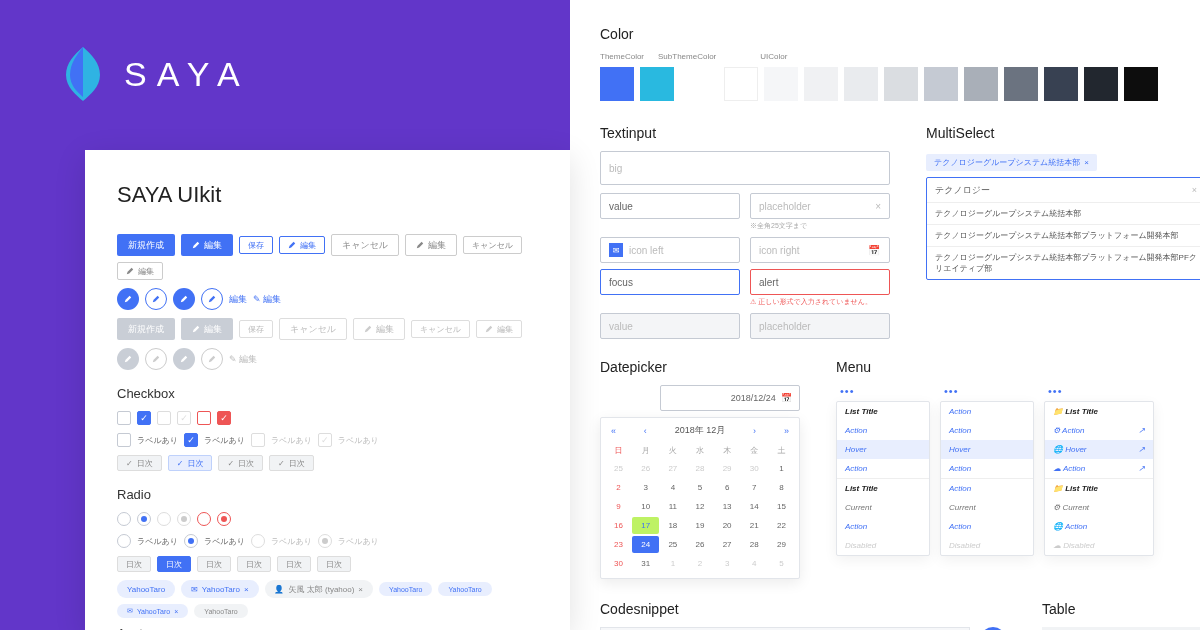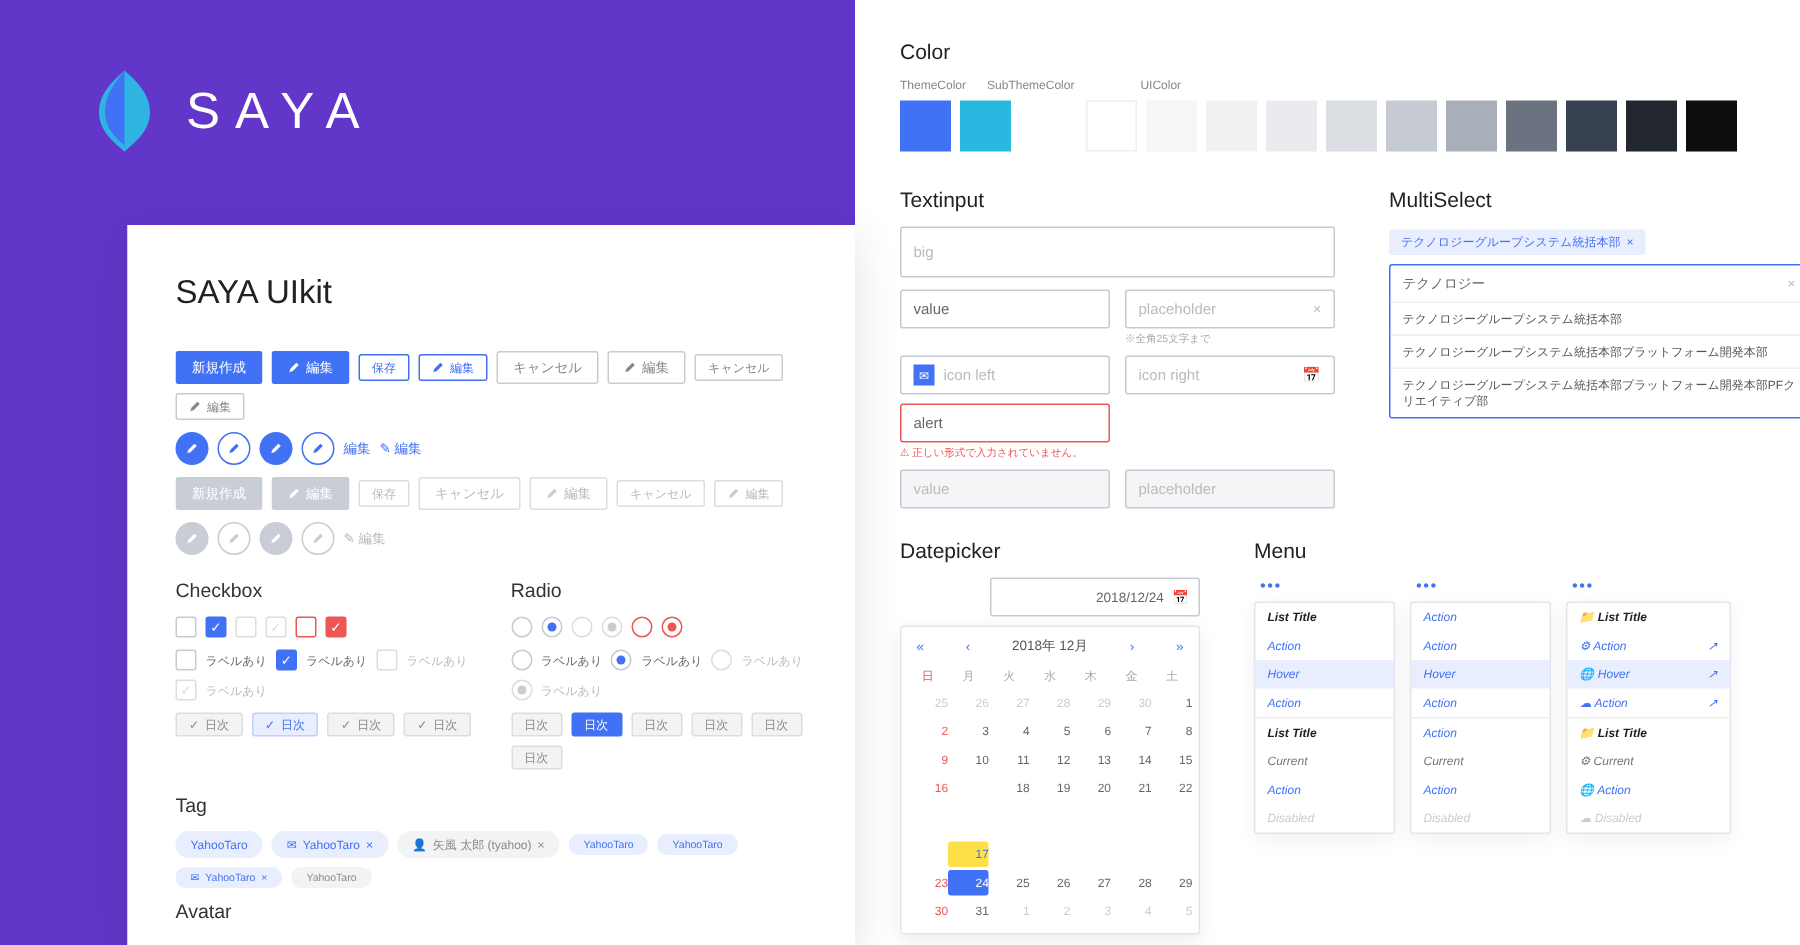--- a/index.html
+++ b/index.html
@@ -22,21 +22,21 @@
   .btn.d{background:#C9CED6;color:#fff;}
   .btn.dg{background:#fff;color:#bbb;border-color:#ddd;}
   .icn{width:8px;height:8px;display:inline-block;}
   .circ{width:22px;height:22px;border-radius:50%;display:inline-flex;align-items:center;justify-content:center;}
   .circ.p{background:#4171F5;color:#fff;}
   .circ.o{border:1px solid #4171F5;color:#4171F5;}
   .circ.d{background:#C9CED6;color:#fff;}
   .circ.do{border:1px solid #ccc;color:#ccc;}
   .lnk{font-size:9px;color:#4171F5;}
   .lnkd{font-size:9px;color:#bbb;}
-  .two{display:flex;gap:26px;}
+  .two{display:flex;flex-direction:column;}
   .col{flex:1;}
   .chk{width:14px;height:14px;border:1px solid #C5CAD3;border-radius:2px;display:inline-flex;align-items:center;justify-content:center;font-size:9px;}
   .chk.on{background:#4171F5;border-color:#4171F5;color:#fff;}
   .chk.err{border-color:#E55;color:#E55;}
   .chk.erro{background:#E55;border-color:#E55;color:#fff;}
   .chk.d{border-color:#ddd;color:#ddd;}
   .lbl{font-size:8px;color:#666;}
   .lbl.d{color:#bbb;}
   .rad{width:14px;height:14px;border:1px solid #C5CAD3;border-radius:50%;display:inline-flex;align-items:center;justify-content:center;}
   .rad.on::after{content:"";width:6px;height:6px;border-radius:50%;background:#4171F5;}
@@ -68,25 +68,25 @@
   .ms-tag{background:#E8EEFE;color:#4171F5;font-size:8px;padding:3px 8px;border-radius:2px;display:inline-flex;gap:4px;align-items:center;}
   .ms-box{border:1px solid #4171F5;border-radius:2px;width:280px;margin-top:6px;}
   .ms-inp{height:24px;padding:0 8px;font-size:9px;color:#666;display:flex;align-items:center;justify-content:space-between;}
   .ms-opt{font-size:8px;padding:5px 8px;color:#555;border-top:1px solid #eee;}
   .dp-inp{width:140px;height:26px;border:1px solid #C5CAD3;border-radius:2px;display:flex;align-items:center;justify-content:flex-end;padding:0 6px;font-size:9px;color:#666;gap:6px;margin-left:auto;}
   .cal{width:200px;border:1px solid #E2E5EA;border-radius:2px;margin-top:6px;padding:6px 4px;box-shadow:0 4px 14px rgba(0,0,0,.08);background:#fff;}
   .cal-h{display:flex;align-items:center;justify-content:space-between;padding:0 6px 6px;font-size:9px;color:#555;}
   .cal-nav{color:#4171F5;font-size:9px;}
   .cal-grid{display:grid;grid-template-columns:repeat(7,1fr);text-align:center;font-size:8px;color:#888;gap:2px 0;}
   .cal-grid .dow{color:#aaa;padding:2px 0;}
-  .cal-grid .d{padding:4px 0;color:#666;text-align:right;}
+  .cal-grid .d{padding:4px 0;color:#666;}
   .cal-grid .sun{color:#E55;}
   .cal-grid .off{color:#ccc;}
   .cal-grid .sel{background:#4171F5;color:#fff;border-radius:2px;}
-  .cal-grid .hov{background:#fde047;color:#4171F5;border-radius:2px;margin-top:44px;}
+  .cal-grid .hov{background:#bef264;color:#4171F5;border-radius:2px;}
   .menus{display:flex;gap:10px;}
   .menu{width:94px;border:1px solid #E2E5EA;border-radius:2px;box-shadow:0 4px 14px rgba(0,0,0,.06);background:#fff;font-style:italic;}
   .m-dots{font-size:11px;color:#4171F5;padding:0 0 4px 4px;letter-spacing:1px;}
   .m-item{font-size:8px;padding:5px 8px;color:#4171F5;display:flex;align-items:center;gap:4px;justify-content:space-between;}
   .m-item.t{color:#222;font-weight:600;}
   .m-item.h{background:#E8EEFE;}
   .m-item.c{color:#777;}
   .m-item.d{color:#ccc;}
   .code-row{display:flex;gap:10px;align-items:flex-start;}
   .code{width:370px;background:#F6F7F9;border:1px solid #E2E5EA;font-size:8px;font-family:monospace;color:#777;padding:6px 8px;line-height:1.6;}
@@ -264,21 +264,20 @@
         <span class="pill g">日次</span>
         <span class="pill b" style="background:#4171F5;color:#fff;border-color:#4171F5">日次</span>
         <span class="pill g">日次</span>
         <span class="pill g">日次</span>
         <span class="pill g">日次</span>
         <span class="pill g">日次</span>
       </div>
     </div>
   </div>
 
-  <div class="sect">Tag</div>
   <div class="row">
     <span class="tag">YahooTaro</span>
     <span class="tag">✉ <span>YahooTaro</span> ×</span>
     <span class="tag g">👤 <span>矢風 太郎 (tyahoo)</span> ×</span>
     <span class="tag" style="height:14px;font-size:7px">YahooTaro</span>
     <span class="tag" style="height:14px;font-size:7px">YahooTaro</span>
     <span class="tag" style="height:14px;font-size:7px">✉ <span>YahooTaro</span> ×</span>
     <span class="tag g" style="height:14px;font-size:7px">YahooTaro</span>
   </div>
 
@@ -330,20 +329,21 @@
         <div class="inp">
             <span style="background:#4171F5;color:#fff;width:14px;height:14px;display:inline-flex;align-items:center;justify-content:center;font-size:8px">✉</span>
             <span class="ph">icon left</span>
           </div>
         <div class="inp">
             <span class="ph">icon right</span>
             <span style="margin-left:auto;color:#4171F5">📅</span>
           </div>
       </div>
       <div class="flex2" style="margin-top:6px">
+        <div class="inp foc">focus</div>
         <div>
             <div class="inp err">alert</div>
             <div class="errt">⚠ <span>正しい形式で入力されていません。</span></div>
           </div>
       </div>
       <div class="flex2" style="margin-top:6px">
         <div class="inp dis">value</div>
         <div class="inp dis">
             <span class="ph">placeholder</span>
           </div>

